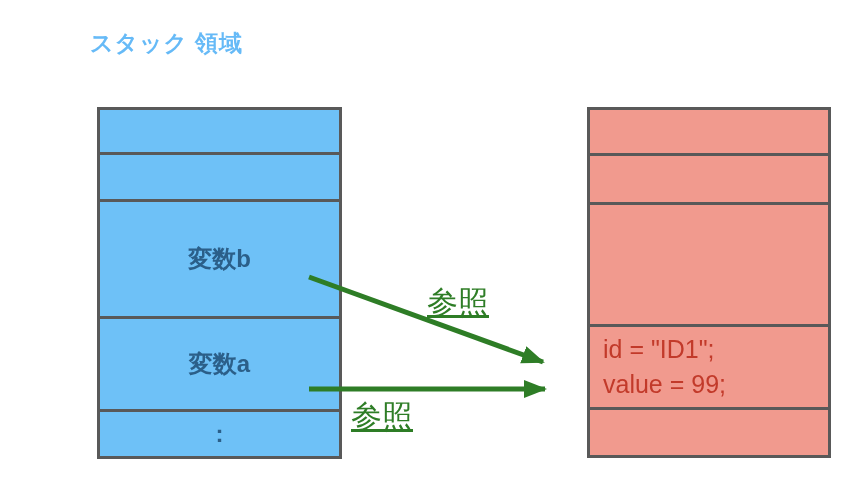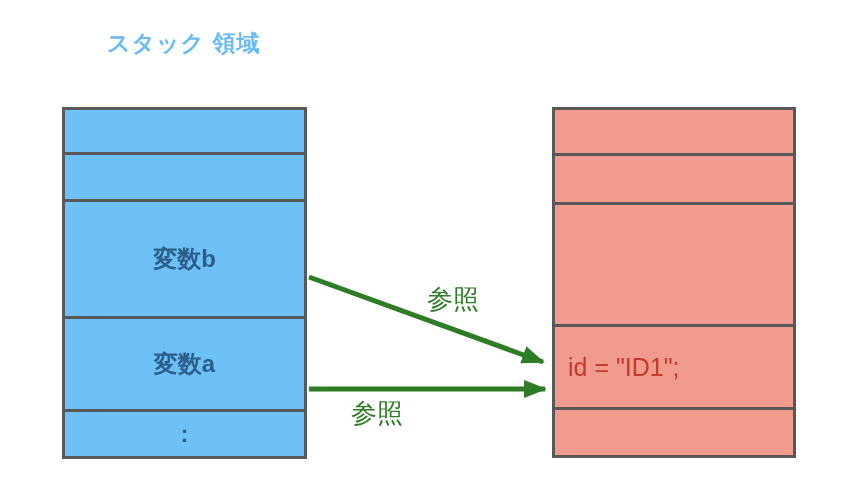--- a/index.html
+++ b/index.html
@@ -10,28 +10,29 @@
   }
   .canvas { position: absolute; left: 0; top: 0; width: 852px; height: 496px; }
 
   .region-title {
     position: absolute;
     font-size: 23px;
     font-weight: bold;
     letter-spacing: 1px;
     white-space: pre;
   }
-  .stack-title { left: 107px; top: 28px; color: #66BAF7; }
+  .stack-title { left: 90px; top: 28px; color: #66BAF7; font-family: Liberation Serif, serif; }
   .heap-title  { left: 616px; top: 28px; color: #F59C92; }
 
   .mem-box {
     position: absolute;
     border: 3px solid #595959;
     display: flex;
     flex-direction: column;
+    margin-left: 35px;
   }
   .stack-box { left: 62px;  top: 107px; width: 245px; height: 352px; background: #6EC1F7; }
   .heap-box  { left: 552px; top: 107px; width: 244px; height: 351px; background: #F19A8E; }
 
   .cell { width: 100%; display: flex; align-items: center; justify-content: center; }
   .cell + .cell { border-top: 3px solid #595959; }
 
   .stack-box .r1 { height: 43px; }
   .stack-box .r2 { height: 49px; }
   .stack-box .r3 { height: 121px; }
@@ -65,22 +66,23 @@
 
   .arrow-layer {
     position: absolute; left: 0; top: 0;
     width: 852px; height: 496px;
     pointer-events: none;
   }
 
   .ref-label {
     position: absolute;
     color: #2E7D26;
-    font-size: 26px;
+    font-size: 31px;
     white-space: pre;
+    text-decoration: underline;
   }
   .ref-label-1 { left: 427px; top: 282px; }
   .ref-label-2 { left: 351px; top: 396px; }
 </style>
 </head>
 <body>
 
 <div class="canvas">
 
   <div class="region-title stack-title">スタック 領域</div>
@@ -109,20 +111,21 @@
       <span></span>
     </div>
     <div class="cell r2">
       <span></span>
     </div>
     <div class="cell r3">
       <span></span>
     </div>
     <div class="cell r4 heap-object-cell">
       <span class="heap-code-line">id = "ID1";</span>
+      <span class="heap-code-line">value = 99;</span>
     </div>
     <div class="cell r5">
       <span></span>
     </div>
   </div>
 
   <svg class="arrow-layer" width="852" height="496" viewBox="0 0 852 496" xmlns="http://www.w3.org/2000/svg">
     <defs>
       <marker id="ah" markerWidth="5.2" markerHeight="4" refX="4.2" refY="1.8" orient="auto" markerUnits="strokeWidth">
         <path d="M0,0 L4.6,1.8 L0,3.6 Z" fill="#2E7D26"></path>

